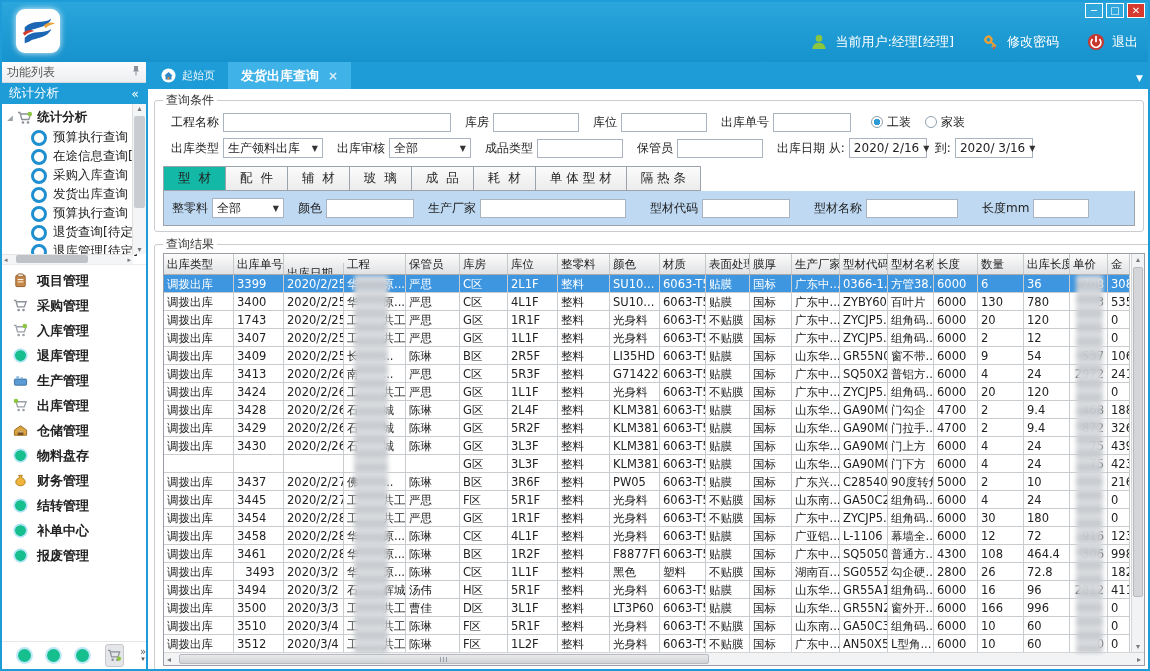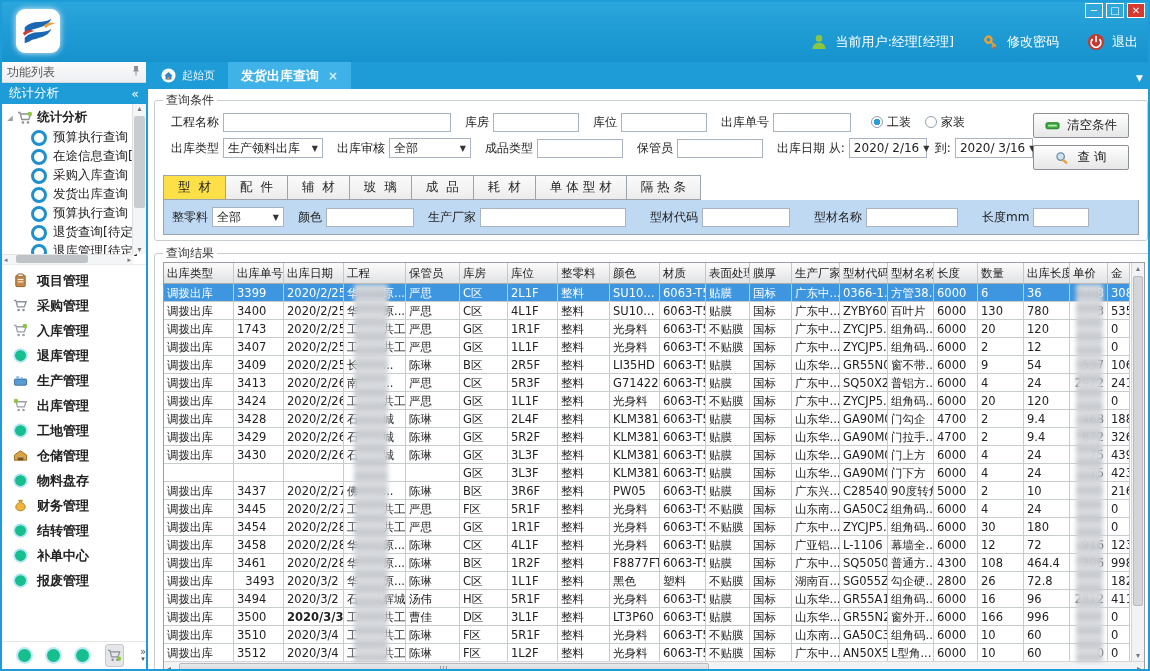--- a/index.html
+++ b/index.html
@@ -82,21 +82,21 @@
   .radio.checked .rdot{background:radial-gradient(circle,#2D9BD8 0 3px,#fff 3.5px)}
   .qbtns{width:106px;display:flex;flex-direction:column;gap:7px;align-items:flex-start;padding-top:4px;flex:none}
   .btn{display:flex;align-items:center;justify-content:center;gap:7px;width:96px;height:25px;border:1px solid #8D9097;
        border-radius:2px;background:linear-gradient(#FEFEFE,#E7E7E8);font-size:12.5px;cursor:pointer;box-sizing:border-box}
   .btn svg{width:15px;height:13px}
 
   .mat-tabs{display:flex;margin-top:5px}
   .mat-tab{padding:3px 14px;border:1px solid #9DA3AA;border-left-width:0;background:linear-gradient(#FBFBFB,#ECECED);
            font-size:12.5px;cursor:pointer;white-space:pre}
   .mat-tab:first-child{border-left-width:1px}
-  .mat-tab.active{background:#fde047}
+  .mat-tab.active{background:#14b8a6}
   .mat-filter{background:#BFD9F2;border:1px solid #9DA3AA;border-top:none;padding:7px 8px;display:flex;align-items:center}
 
   .results-box{margin-top:4px}
   .grid-wrap{position:relative;border:1px solid #9B9FA5;width:980px;height:411px;box-sizing:content-box;overflow:hidden}
   .grid-header{display:flex;height:20px;background:linear-gradient(#FCFCFC,#E1E2E4);border-bottom:1px solid #ABABAB;width:966px}
   .gh-cell{border-right:1px solid #C6C9CC;box-sizing:border-box;padding:3px 0 0 3px;font-size:11.5px;overflow:hidden;white-space:nowrap;flex:none}
   .grid-body{position:relative;width:966px}
   .grid-row{display:flex;height:18px;border-bottom:1px solid #C9CCCF;background:#fff;box-sizing:border-box;cursor:pointer}
   .grid-row.sel{background:#3E96E0;color:#fff}
   .gc{border-right:1px solid #C9CCCF;box-sizing:border-box;padding:2px 0 0 3px;font-size:11.5px;overflow:hidden;white-space:nowrap;flex:none}
@@ -297,29 +297,20 @@
             <circle cx="6" cy="12.3" r="1.4" fill="#9A9FA8"></circle>
             <circle cx="11.2" cy="12.3" r="1.4" fill="#9A9FA8"></circle>
             <circle cx="3.2" cy="2.8" r="2.4" fill="#8CC63E"></circle>
           </svg>
         </span>
         <span>出库管理</span>
       </div>
       <div class="menu-item">
         <span class="mi-icon">
           <svg viewBox="0 0 16 16">
-            <circle cx="8" cy="8" r="6" fill="#17BE8E"></circle>
-            <circle cx="8" cy="8" r="6.8" fill="none" stroke="#A9E2F6" stroke-width="1.6"></circle>
-          </svg>
-        </span>
-        <span>工地管理</span>
-      </div>
-      <div class="menu-item">
-        <span class="mi-icon">
-          <svg viewBox="0 0 16 16">
             <path d="M1.5 7.5 8 3l6.5 4.5v5.5h-13z" fill="#D9A441" stroke="#9A6B1E"></path>
             <rect x="5" y="9" width="6" height="4" fill="#7A4E1C"></rect>
             <rect x="5" y="9" width="6" height="1" fill="#E8D9B8"></rect>
           </svg>
         </span>
         <span>仓储管理</span>
       </div>
       <div class="menu-item">
         <span class="mi-icon">
           <svg viewBox="0 0 16 16">
@@ -450,36 +441,20 @@
               <span>2020/ 2/16</span>
                 <span class="caret">▼</span>
             </span>
             <span class="qlabel sp8">到:</span>
             <span class="sel-box" style="width:78px">
               <span>2020/ 3/16</span>
                 <span class="caret">▼</span>
             </span>
           </div>
         </div>
-        <div class="qbtns">
-          <div class="btn">
-            <svg viewBox="0 0 16 14">
-                <rect x="1" y="4" width="14" height="6.5" rx="1.5" fill="#3BAA3B" stroke="#1E7A1E"></rect>
-                <rect x="3.2" y="6.2" width="9.6" height="2" rx="1" fill="#BFE8BF"></rect>
-              </svg>
-            <span>清空条件</span>
-          </div>
-          <div class="btn">
-            <svg viewBox="0 0 16 14">
-                <circle cx="6" cy="6" r="4" fill="#CFE2F0" stroke="#6C8EA8" stroke-width="1.4"></circle>
-                <rect x="8.8" y="8.2" width="6.4" height="2.6" rx="1.2" transform="rotate(40 8.8 8.2)" fill="#E8A23C"></rect>
-              </svg>
-            <span>查 询</span>
-          </div>
-        </div>
       </div>
 
       <div class="mat-tabs">
           <div class="mat-tab active">型  材</div>
           <div class="mat-tab">配  件</div>
           <div class="mat-tab">辅  材</div>
           <div class="mat-tab">玻  璃</div>
           <div class="mat-tab">成  品</div>
           <div class="mat-tab">耗  材</div>
           <div class="mat-tab">单 体 型 材</div>
@@ -503,21 +478,21 @@
         <input class="tb" style="width: 56px;">
       </div>
     </fieldset>
 
     <fieldset class="results-box">
       <legend>查询结果</legend>
       <div class="grid-wrap">
         <div class="grid-header">
             <div class="gh-cell" style="width: 70px;">出库类型</div>
             <div class="gh-cell" style="width: 50px;">出库单号</div>
-            <div class="gh-cell" style="width: 60px;">出库日期</div>
+            <div class="gh-cell" style="width: 60px; margin-top: 9px;">出库日期</div>
             <div class="gh-cell" style="width: 62px;">工程</div>
             <div class="gh-cell" style="width: 54px;">保管员</div>
             <div class="gh-cell" style="width: 48px;">库房</div>
             <div class="gh-cell" style="width: 50px;">库位</div>
             <div class="gh-cell" style="width: 52px;">整零料</div>
             <div class="gh-cell" style="width: 50px;">颜色</div>
             <div class="gh-cell" style="width: 46px;">材质</div>
             <div class="gh-cell" style="width: 44px;">表面处理</div>
             <div class="gh-cell" style="width: 42px;">膜厚</div>
             <div class="gh-cell" style="width: 48px;">生产厂家</div>
@@ -924,21 +899,21 @@
               <div class="gc" style="width: 46px;">组角码...</div>
               <div class="gc" style="width: 44px;">6000</div>
               <div class="gc" style="width: 46px;">16</div>
               <div class="gc" style="width: 46px;">96</div>
               <div class="gc num-right" style="width: 38px;">2812</div>
               <div class="gc" style="width: 22px;">411</div>
             </div>
             <div class="grid-row">
               <div class="gc" style="width: 70px;">调拨出库</div>
               <div class="gc" style="width: 50px;">3500</div>
-              <div class="gc" style="width: 60px; font-weight: bold;">2020/3/3</div>
+              <div class="gc" style="width: 60px;">2020/3/3</div>
               <div class="gc" style="width: 62px;"><span>工</span><span class="proj-gap"></span><span>共工程</span></div>
               <div class="gc" style="width: 54px;">曹佳</div>
               <div class="gc" style="width: 48px;">D区</div>
               <div class="gc" style="width: 50px;">3L1F</div>
               <div class="gc" style="width: 52px;">整料</div>
               <div class="gc" style="width: 50px;">LT3P60</div>
               <div class="gc" style="width: 46px;">6063-T5</div>
               <div class="gc" style="width: 44px;">贴膜</div>
               <div class="gc" style="width: 42px;">国标</div>
               <div class="gc" style="width: 48px;">山东华...</div>

